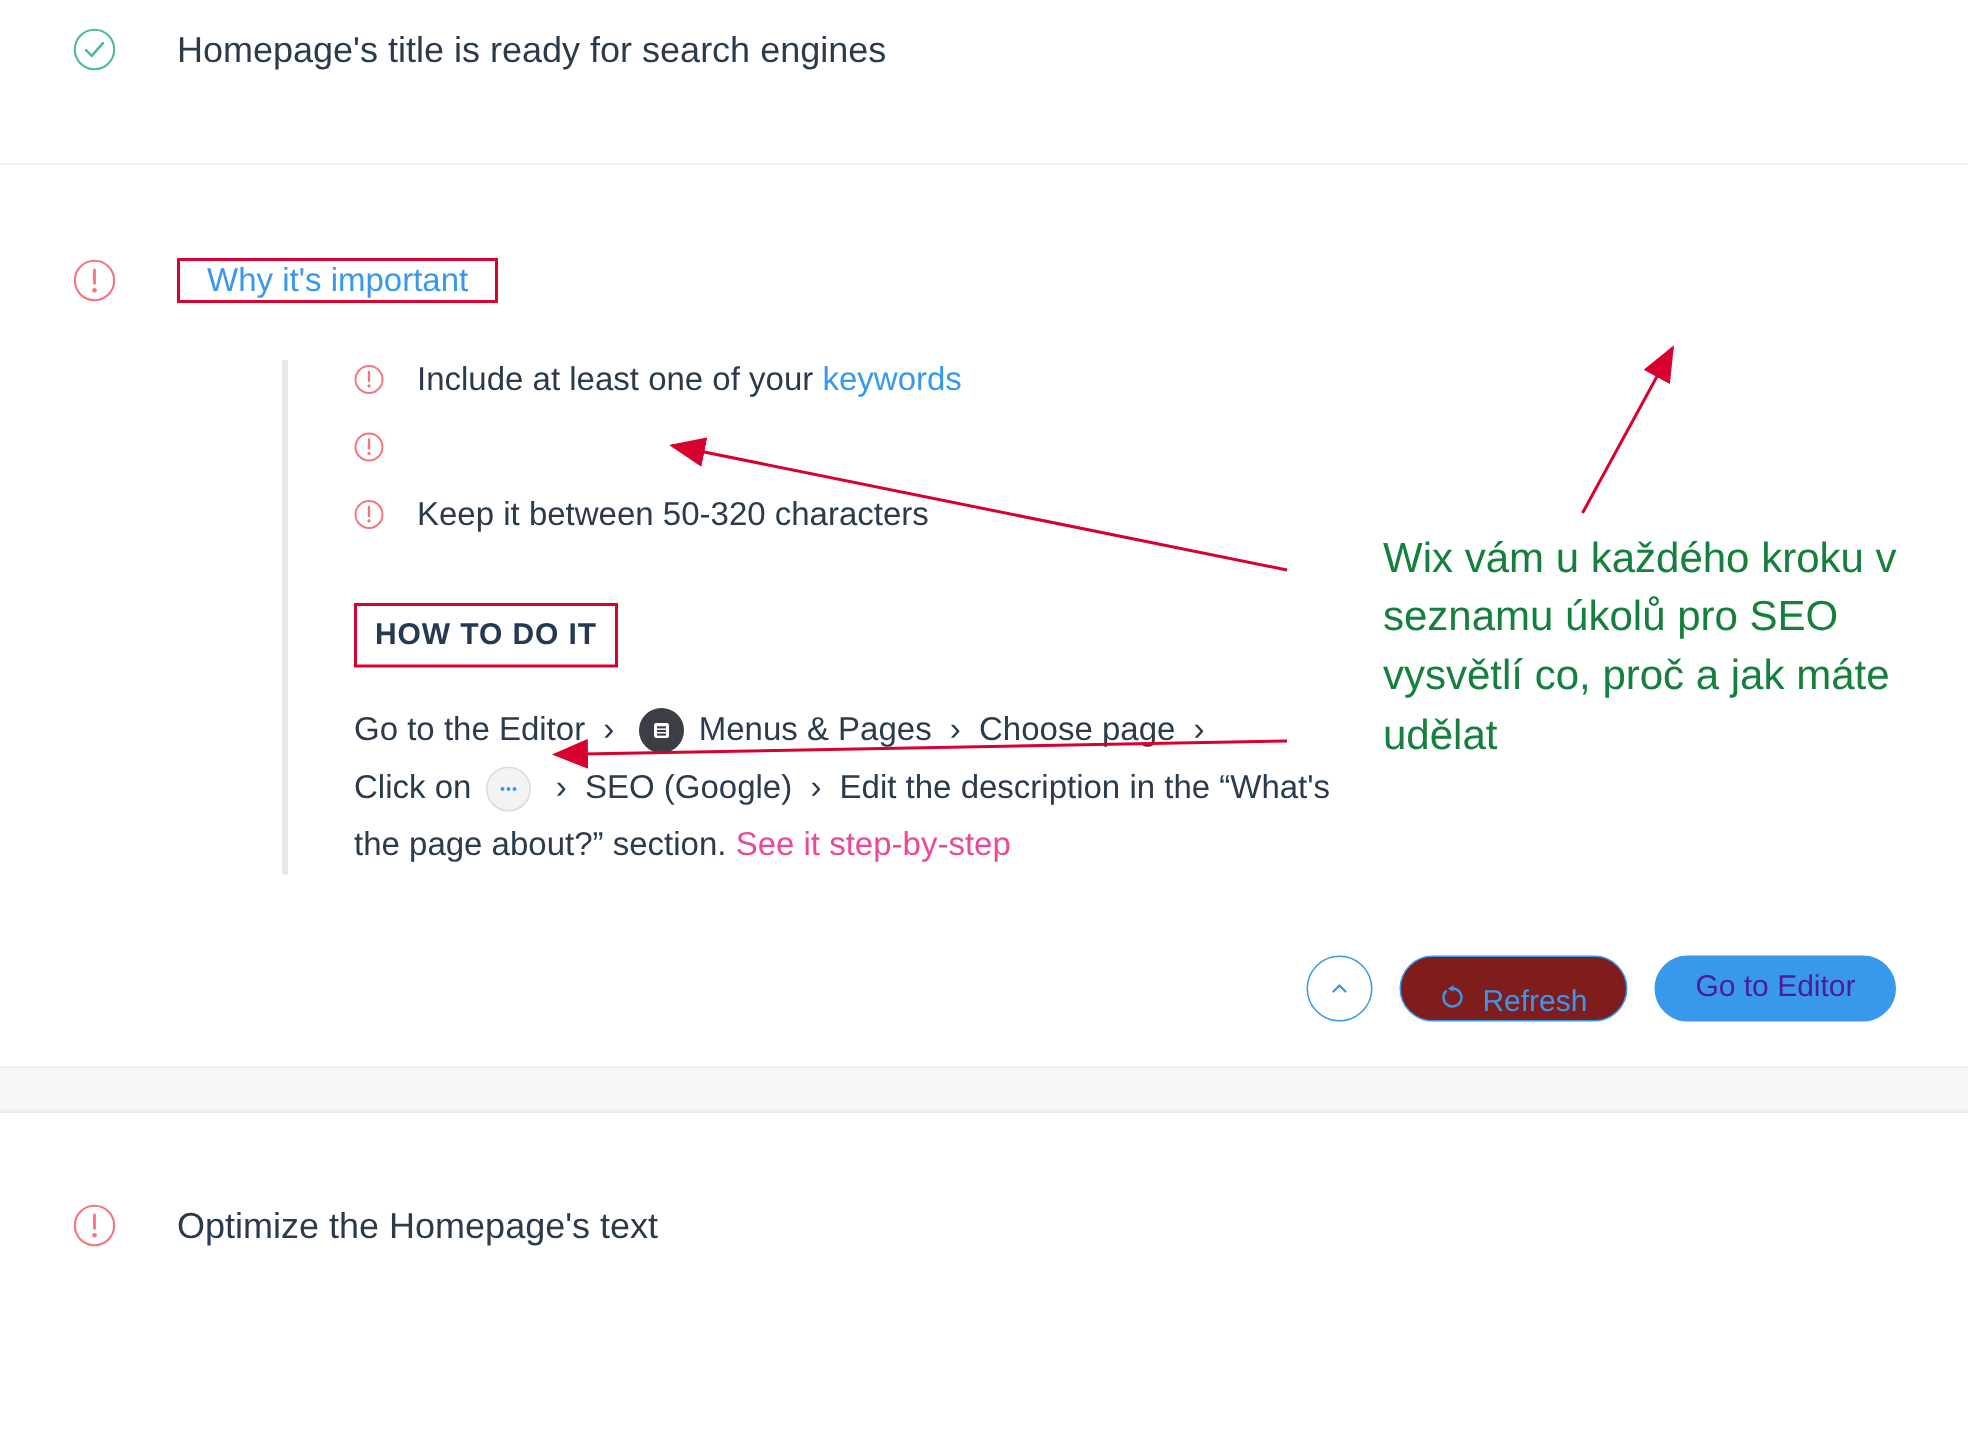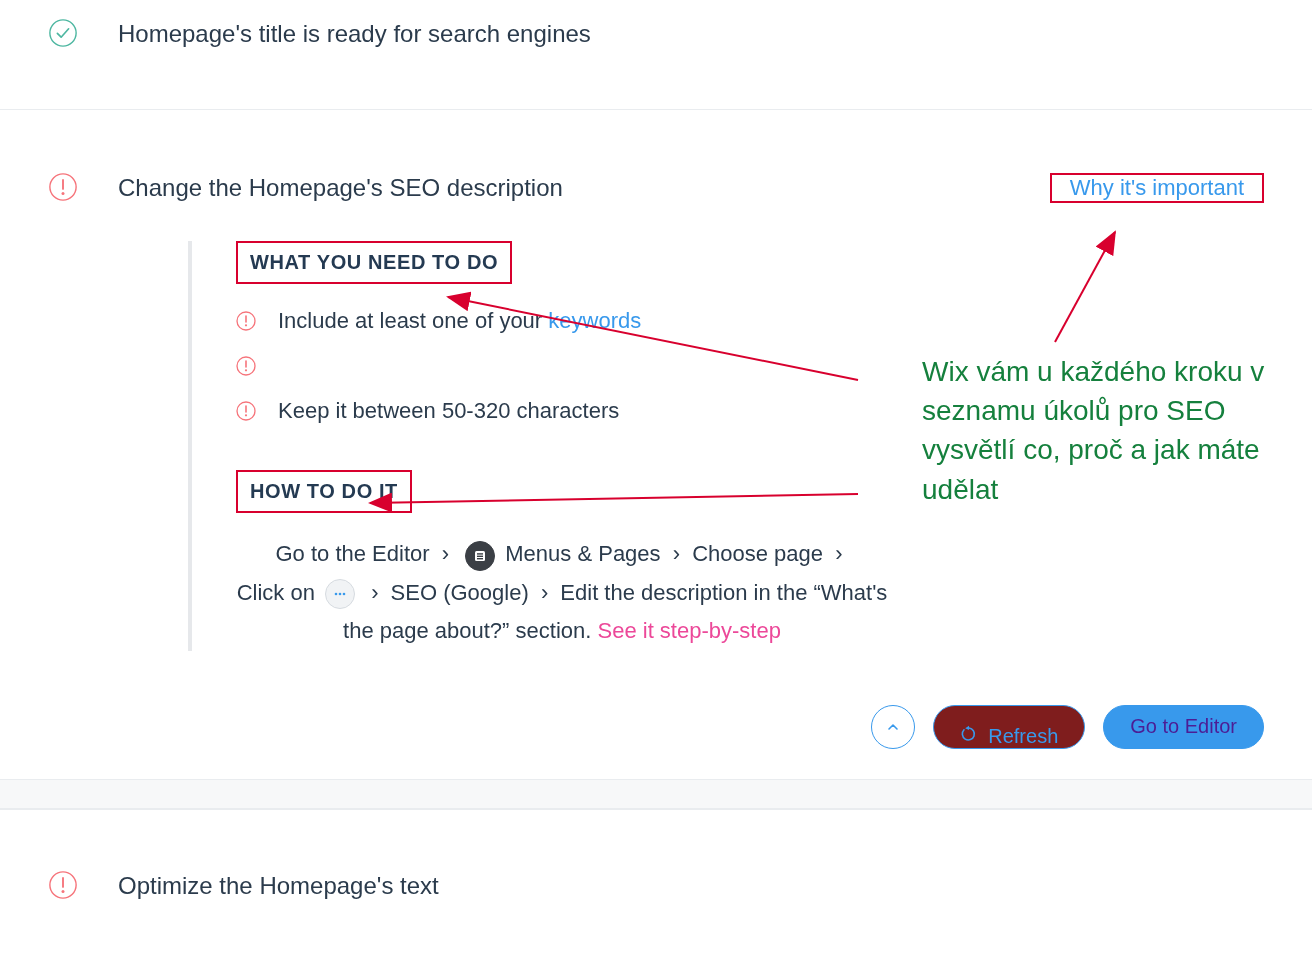--- a/index.html
+++ b/index.html
@@ -30,21 +30,21 @@
 
   .need-list { list-style: none; margin-top: 24px; }
   .need-list li { display:flex; align-items:center; margin-bottom: 22px; }
   .need-list li:last-child { margin-bottom: 0; }
   .li-icon { width:20px; height:20px; margin-right: 22px; flex:0 0 20px; display:flex;align-items:center;justify-content:center; }
   .li-icon svg { width:20px;height:20px;display:block; }
   .li-text { font-size: 22px; color: #2b3b4c; }
   .li-text .kw-link { color: #3899ec; cursor: pointer; }
 
   .how-heading-wrap { margin-top: 46px; }
-  .how-text { margin-top: 22px; font-size: 22px; color: #2b3b4c; line-height: 1.75; text-align: center; }
+  .how-text { margin-top: 22px; font-size: 22px; color: #2b3b4c; line-height: 1.75; }
   .how-text .chev { color: #2b3b4c; margin: 0 6px; }
   .how-text .link { color: #ec4899; cursor:pointer; }
 
   .how-icon { display:inline-flex; width:30px; height:30px; border-radius:50%; background:#f1f3f5; border:1px solid #d6dbe0; align-items:center; justify-content:center; vertical-align:middle; margin:0 4px; }
   .how-icon.dark { background:#3b3f45; border-color:#3b3f45; }
   .how-icon svg { display:block; }
 
   
   .actions { display:flex; justify-content:flex-end; align-items:center; gap: 18px; padding: 18px 48px 30px 48px; }
   .circle-btn { width:44px; height:44px; border-radius:50%; border:1.5px solid #3899ec; background:#fff; display:flex;align-items:center;justify-content:center; cursor:pointer; }
@@ -77,29 +77,27 @@
   <div class="row row-main">
     <div class="status-icon">
       <svg viewBox="0 0 32 32">
           <circle cx="16" cy="16" r="14" fill="none" stroke="#f6747b" stroke-width="1.5"></circle>
           <line x1="16" y1="8.5" x2="16" y2="18" stroke="#f6747b" stroke-width="2" stroke-linecap="round"></line>
           <circle cx="16" cy="23" r="1.6" fill="#f6747b"></circle>
         </svg>
     </div>
     <div style="flex:1 1 auto;">
       <div class="head">
-        <div class="row-title">Change the Homepage's SEO description</div>
         <span class="why-box">
           <a class="why-link">Why it's important</a>
         </span>
       </div>
 
       <div class="details">
         <div>
-          <span class="section-heading boxed">WHAT YOU NEED TO DO</span>
           <ul class="need-list">
             <li>
               <span class="li-icon">
                 <svg viewBox="0 0 20 20">
                     <circle cx="10" cy="10" r="9" fill="none" stroke="#f6747b" stroke-width="1.3"></circle>
                     <line x1="10" y1="5" x2="10" y2="11" stroke="#f6747b" stroke-width="1.6" stroke-linecap="round"></line>
                     <circle cx="10" cy="14.3" r="1.1" fill="#f6747b"></circle>
                   </svg>
               </span>
               <span class="li-text">

